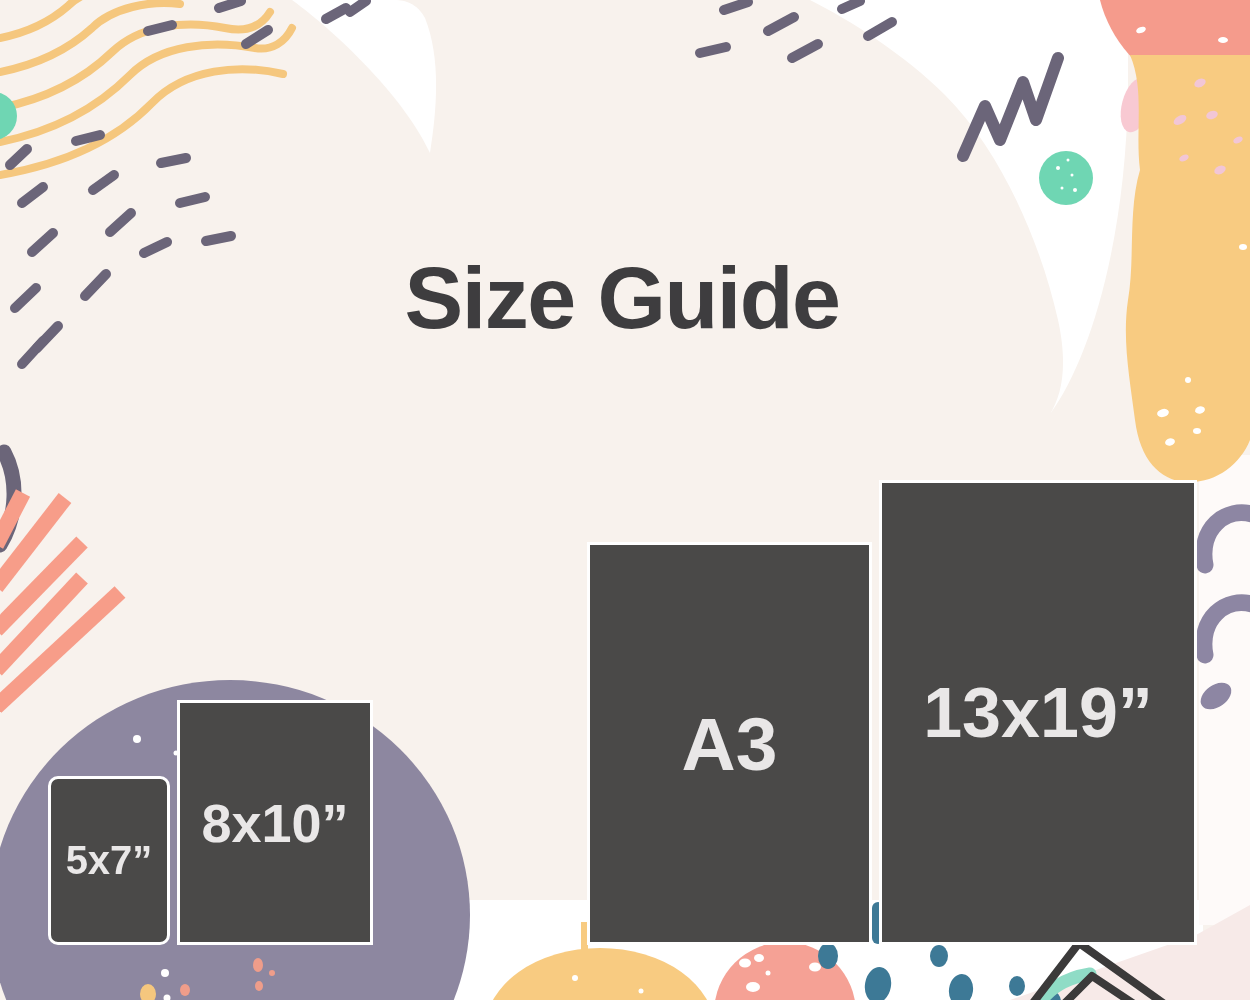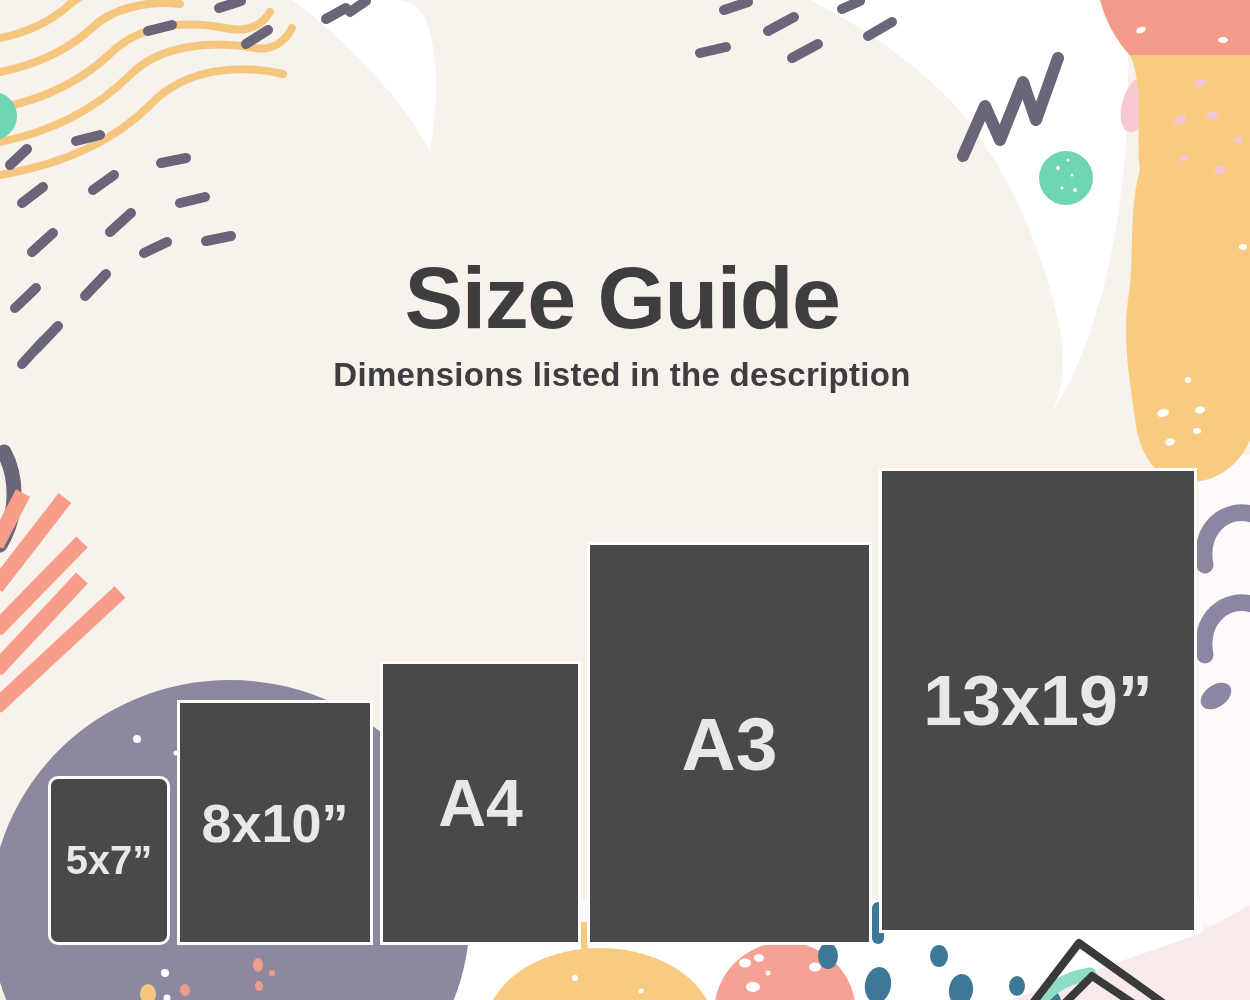--- a/index.html
+++ b/index.html
@@ -193,29 +193,25 @@
     </g>
   </svg>
 
   <div id="size-boxes">
       <div class="size-box" style="left: 48px; top: 776px; width: 122px; height: 169px; font-size: 40px; border-radius: 10px;">
         <span>5x7”</span>
       </div>
       <div class="size-box" style="left: 177px; top: 700px; width: 196px; height: 245px; font-size: 54px; text-align: center;">
         <span>8x10”</span>
       </div>
-      <div class="size-box" style="left: 380px; top: 661px; width: 201px; height: 284px; font-size: 66px;">
-        <span>A4</span>
-      </div>
       <div class="size-box" style="left: 587px; top: 542px; width: 285px; height: 403px; font-size: 75px;">
         <span>A3</span>
       </div>
-      <div class="size-box" style="left: 879px; top: 468px; width: 318px; height: 465px; font-size: 70px;">
+      <div class="size-box" style="left: 879px; top: 480px; width: 318px; height: 465px; font-size: 70px;">
         <span>13x19”</span>
       </div>
     </div>
 
   <div class="header">
     <div class="title">Size Guide</div>
-    <div class="subtitle">Dimensions listed in the description</div>
   </div>
 
 </div>
 
 </body></html>

